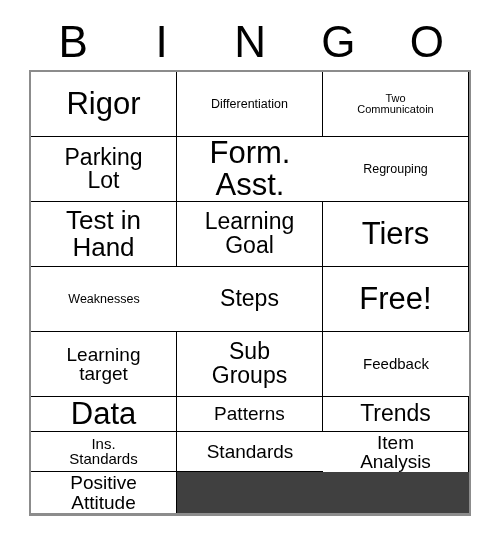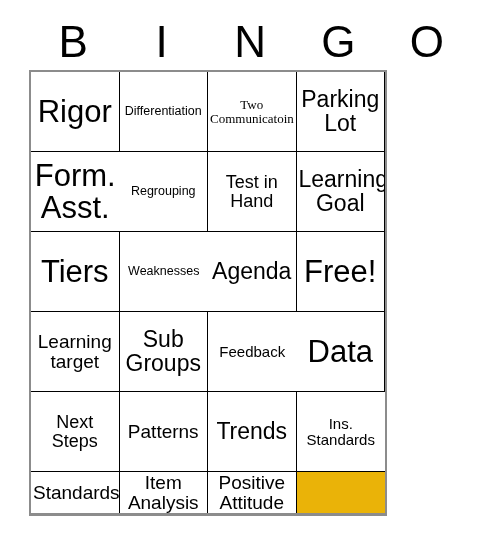--- a/index.html
+++ b/index.html
@@ -38,30 +38,30 @@
     line-height: 1;
     font-weight: 400;
     color: #000000;
     letter-spacing: 0px;
   }
   
   #bingo-grid {
     position: absolute;
     left: 29px;
     top: 70px;
-    width: 358px;
+    width: 442px;
     height: 446px;
     display: grid;
-    grid-template-columns: repeat(4, 1fr);
+    grid-template-columns: repeat(3, 1fr);
     grid-template-rows: repeat(5, 1fr);
     border-top: 2px solid #8c8c8c;
     border-left: 2px solid #8c8c8c;
     border-right: 2px solid #8c8c8c;
     border-bottom: 3px solid #8c8c8c;
-    background: #eab308;
+    background: #404040;
   }
   .cell {
     border-right: 1px solid #000000;
     border-bottom: 1px solid #000000;
     display: flex;
     align-items: center;
     justify-content: center;
     text-align: center;
     padding: 1px 2px;
     overflow: hidden;
@@ -72,26 +72,26 @@
   .cell-text {
     display: block;
     width: 100%;
     color: #000000;
     line-height: 1.02;
     white-space: pre-line;
     font-weight: 400;
   }
   
   .fs-xxl .cell-text { font-size: 31px; }
-  .fs-xl  .cell-text { font-size: 18px; }
+  .fs-xl  .cell-text { font-size: 26px; }
   .fs-lg  .cell-text { font-size: 23px; }
   .fs-md  .cell-text { font-size: 19px; }
   .fs-sm  .cell-text { font-size: 15px; }
   .fs-xs  .cell-text { font-size: 12.5px; }
-  .fs-xxs .cell-text { font-size: 13px; font-family: Liberation Serif, serif; }
+  .fs-xxs .cell-text { font-size: 11px; }
 </style>
 </head>
 <body>
 
 <div id="card">
 
   <div id="bingo-header">
       <div class="hdr-letter">B</div>
       <div class="hdr-letter">I</div>
       <div class="hdr-letter">N</div>
@@ -129,42 +129,38 @@
         <span class="cell-text">Learning
 Goal</span>
       </div>
       <div class="cell fs-xxl">
         <span class="cell-text">Tiers</span>
       </div>
       <div class="cell fs-xs">
         <span class="cell-text">Weaknesses</span>
       </div>
       <div class="cell fs-lg">
-        <span class="cell-text">Agenda</span>
+        <span class="cell-text">Steps</span>
       </div>
       <div class="cell fs-xxl">
         <span class="cell-text">Free!</span>
       </div>
       <div class="cell fs-md">
         <span class="cell-text">Learning
 target</span>
       </div>
       <div class="cell fs-lg">
         <span class="cell-text">Sub
 Groups</span>
       </div>
       <div class="cell fs-sm">
         <span class="cell-text">Feedback</span>
       </div>
       <div class="cell fs-xxl">
         <span class="cell-text">Data</span>
-      </div>
-      <div class="cell fs-xl">
-        <span class="cell-text">Next
-Steps</span>
       </div>
       <div class="cell fs-md">
         <span class="cell-text">Patterns</span>
       </div>
       <div class="cell fs-lg">
         <span class="cell-text">Trends</span>
       </div>
       <div class="cell fs-sm">
         <span class="cell-text">Ins.
 Standards</span>

